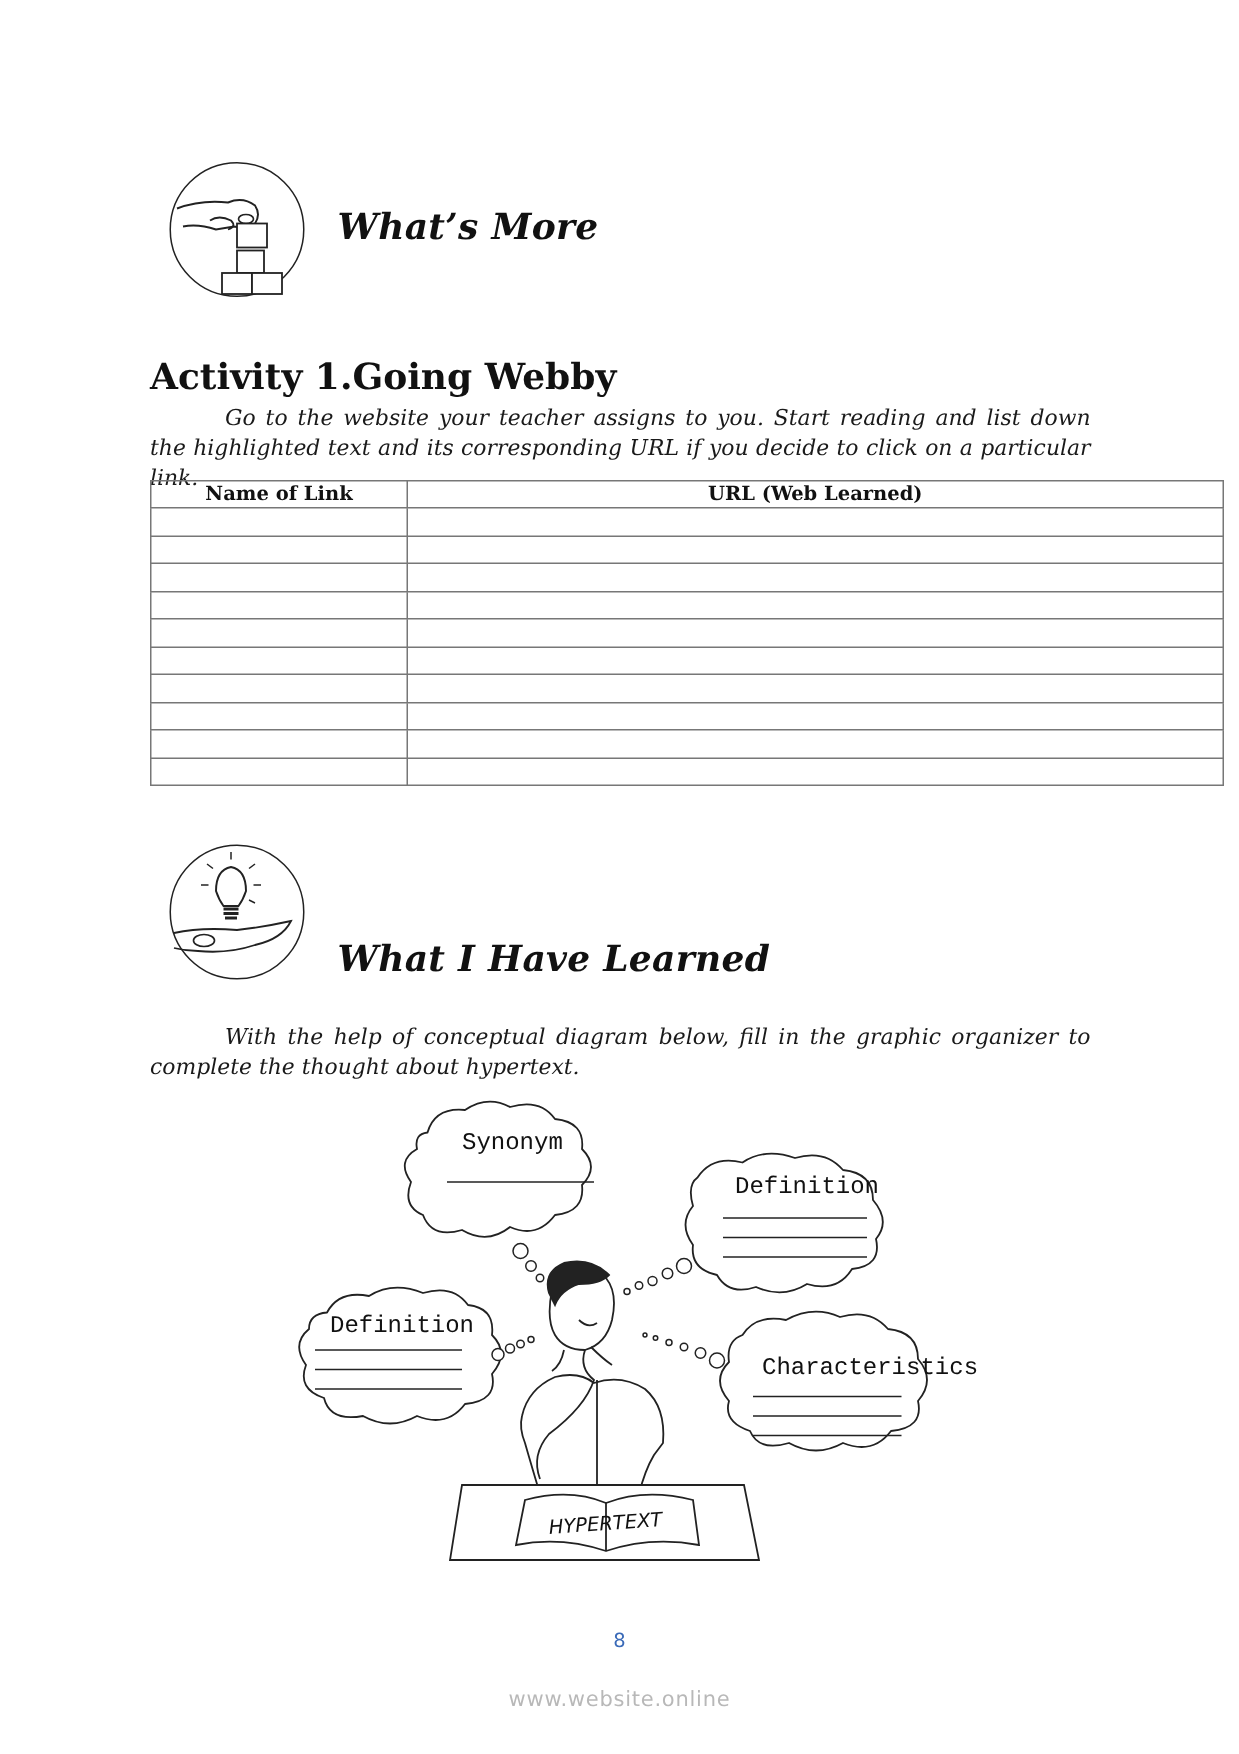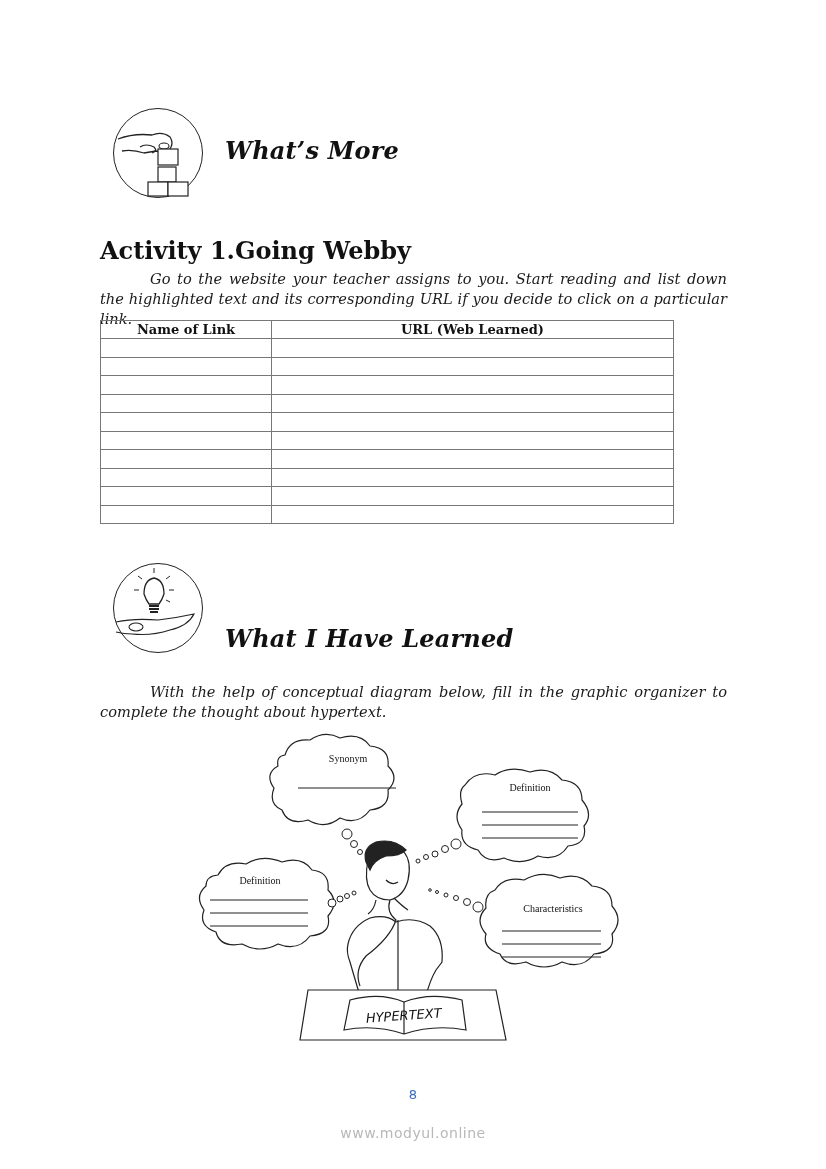--- a/index.html
+++ b/index.html
@@ -6,26 +6,26 @@
   body { width:826px; height:1169px; position:relative; overflow:hidden;
          font-family:"DejaVu Serif", "Liberation Serif", serif; color:#111; }
   .icon-circle { position:absolute; width:88px; height:88px; border:1.6px solid #222; border-radius:50%; background:#fff; }
   .section-title { position:absolute; font-family:"DejaVu Serif", serif; font-weight:bold; font-style:italic;
                    font-size:24px; color:#111; letter-spacing:0.2px; }
   .activity-title { position:absolute; left:100px; top:226px; font-family:"DejaVu Serif", serif;
                     font-weight:bold; font-size:24px; color:#111;margin-top:10px; }
   .para { position:absolute; left:100px; width:627px; font-family:"DejaVu Serif", "Liberation Serif", serif;
           font-size:14.6px; line-height:20px; text-align:justify; color:#1a1a1a;font-style:italic; }
   .para .indent { display:inline-block; width:50px; }
-  table.links { position:absolute; left:100px; top:320px; width:574px; border-collapse:collapse;text-align:center; }
+  table.links { position:absolute; left:100px; top:320px; width:716px; border-collapse:collapse;text-align:center; }
   table.links th, table.links td { border:1px solid #777; height:17.5px; padding:0; }
   table.links th { font-family:"DejaVu Serif", serif; font-weight:bold; font-size:13px; height:17px; color:#111; }
   table.links td.c1, table.links th.c1 { width:170px; }
   .diagram { position:absolute; left:190px; top:730px; width:440px; height:320px; }
-  .cloud-label { position:absolute; font-family:Liberation Serif, serif; font-size:10px; color:#111; text-align:center; }
+  .cloud-label { position:absolute; font-family:Liberation Mono, monospace; font-size:16px; color:#111; text-align:left; }
   .page-num { position:absolute; left:0; width:826px; top:1087px; text-align:center;
               font-family:"DejaVu Sans", sans-serif; font-size:13px; color:#3a6ab8; }
   .watermark { position:absolute; left:0; width:826px; top:1125px; text-align:center;
                font-family:"DejaVu Sans", sans-serif; font-size:14px; color:#b8b8b8; letter-spacing:0.5px; }
 </style>
 </head>
 <body>
 
 <div class="icon-circle" style="left:113px; top:108px;">
   <svg width="88" height="88" viewBox="0 0 88 88">
@@ -179,13 +179,13 @@
     </g>
     <text x="214" y="290" text-anchor="middle" font-family="DejaVu Sans, sans-serif" font-size="13" font-style="italic" fill="#111" transform="rotate(-4 214 290)">HYPERTEXT</text>
   </svg>
   <div class="cloud-label" style="left:118px; top:23px; width:80px;">Synonym</div>
   <div class="cloud-label" style="left:300px; top:52px; width:80px;">Definition</div>
   <div class="cloud-label" style="left:30px; top:145px; width:80px;">Definition</div>
   <div class="cloud-label" style="left:318px; top:173px; width:90px;">Characteristics</div>
 </div>
 
 <div class="page-num">8</div>
-<div class="watermark">www.modyul.online</div>
+<div class="watermark">www.website.online</div>
 
 </body></html>

